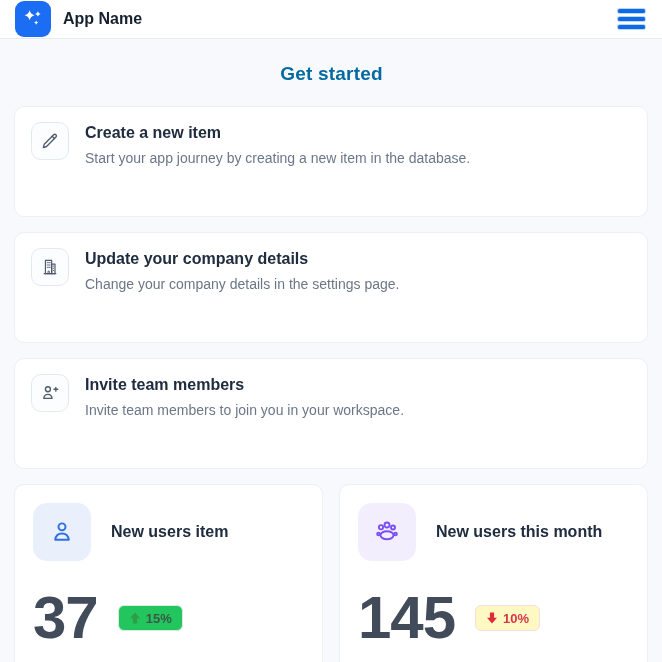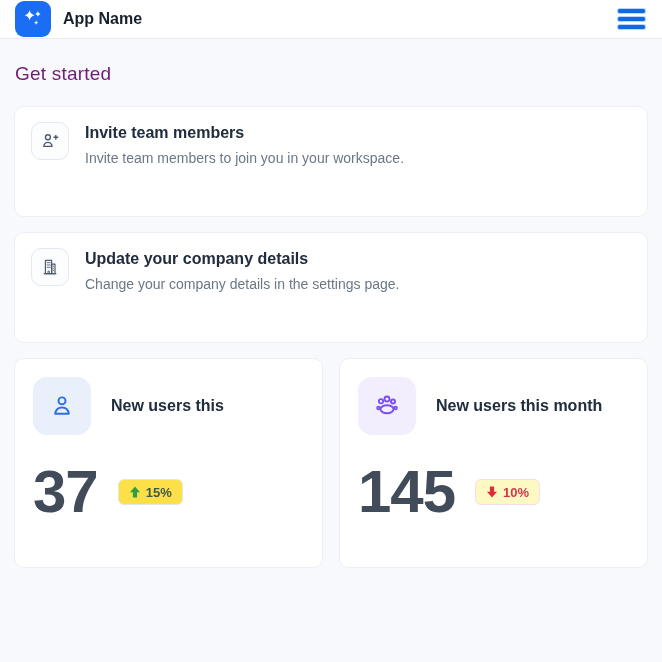--- a/index.html
+++ b/index.html
@@ -43,24 +43,25 @@
     width: 27px; height: 4px;
     border-radius: 1.5px;
     background: #0d6ae4;
     box-shadow: 0 0 0 1px #bcd6f8;
   }
 
   
   .main { padding: 13px 14px 0 14px; }
   .page-heading {
     font-size: 19px;
-    font-weight: 400;
-    color: #701a75;
+    font-weight: 700;
+    color: #0369a1;
     margin: 11px 0 21px 1px;
     letter-spacing: 0.2px;
+    text-align: center;
   }
 
   
   .card {
     background: #ffffff;
     border: 1px solid #eceff4;
     border-radius: 10px;
     height: 111px;
     margin-bottom: 15px;
     padding: 15px 16px;
@@ -130,21 +131,21 @@
   .badge {
     display: inline-flex;
     align-items: center;
     gap: 5px;
     height: 26px;
     padding: 0 10px;
     border-radius: 6px;
     font-size: 13px;
     font-weight: 700;
   }
-  .badge.up   { background: #fde047; color: #3c5a45; border: 1px solid #dcebe0; }
+  .badge.up   { background: #22c55e; color: #3c5a45; border: 1px solid #dcebe0; }
   .badge.down { background: #fef9c3; color: #d63649; border: 1px solid #f6dde1; }
   .badge svg { flex: 0 0 auto; }
 </style>
 </head>
 <body>
 
 <header class="app-header">
   <div class="logo-box">
     <svg width="24" height="24" viewBox="0 0 24 24" fill="#ffffff">
       <path d="M8.6 3.2 Q9.5 7.3 13.6 8.2 Q9.5 9.1 8.6 13.2 Q7.7 9.1 3.6 8.2 Q7.7 7.3 8.6 3.2 Z"></path>
@@ -157,63 +158,75 @@
   <div class="hamburger">
     <span></span>
     <span></span>
     <span></span>
   </div>
 </header>
 
 <div class="main">
   <h1 class="page-heading">Get started</h1>
 
-
   <div class="card">
     <div class="card-icon-box">
       <svg width="20" height="20" viewBox="0 0 24 24" fill="none" stroke="currentColor" stroke-width="1.6" stroke-linecap="round" stroke-linejoin="round">
-        <circle cx="9.5" cy="7.5" r="3"></circle>
-        <path d="M4.5 18.5c.4-3 2.4-4.8 5-4.8s4.6 1.8 5 4.8z"></path>
-        <path d="M16.7 7.5h4.6M19 5.2v4.6"></path>
+        <path d="M4 20l1.1-4.2L16.4 4.6a1.9 1.9 0 0 1 2.7 2.7L7.9 18.6 4 20z"></path>
+        <path d="M14.6 6.4l2.7 2.7"></path>
       </svg>
     </div>
     <div>
-      <div class="card-title">Invite team members</div>
-      <div class="card-desc">Invite team members to join you in your workspace.</div>
+      <div class="card-title">Create a new item</div>
+      <div class="card-desc">Start your app journey by creating a new item in the database.</div>
     </div>
   </div>
 
   <div class="card">
     <div class="card-icon-box">
       <svg width="20" height="20" viewBox="0 0 24 24" fill="none" stroke="currentColor" stroke-width="1.4" stroke-linecap="round" stroke-linejoin="round">
         <path d="M5 20h14"></path>
         <rect x="6.5" y="4" width="7.5" height="16"></rect>
         <rect x="14" y="8.5" width="4" height="11.5"></rect>
         <path d="M8.6 6.8h1.4M10.9 6.8h1.4M8.6 9.6h1.4M10.9 9.6h1.4M8.6 12.4h1.4M10.9 12.4h1.4" stroke-width="1.1"></path>
         <path d="M15.9 11h.4M15.9 13.6h.4M15.9 16.2h.4" stroke-width="1.1"></path>
         <path d="M9.6 20v-3h1.6v3" stroke-width="1.1"></path>
       </svg>
     </div>
     <div>
       <div class="card-title">Update your company details</div>
       <div class="card-desc">Change your company details in the settings page.</div>
     </div>
   </div>
 
+  <div class="card">
+    <div class="card-icon-box">
+      <svg width="20" height="20" viewBox="0 0 24 24" fill="none" stroke="currentColor" stroke-width="1.6" stroke-linecap="round" stroke-linejoin="round">
+        <circle cx="9.5" cy="7.5" r="3"></circle>
+        <path d="M4.5 18.5c.4-3 2.4-4.8 5-4.8s4.6 1.8 5 4.8z"></path>
+        <path d="M16.7 7.5h4.6M19 5.2v4.6"></path>
+      </svg>
+    </div>
+    <div>
+      <div class="card-title">Invite team members</div>
+      <div class="card-desc">Invite team members to join you in your workspace.</div>
+    </div>
+  </div>
+
   <div class="stats-row">
 
     <div class="stat-card">
       <div class="stat-head">
         <div class="stat-icon-box blue">
           <svg width="28" height="28" viewBox="0 0 24 24" fill="none" stroke="currentColor" stroke-width="1.7" stroke-linecap="round" stroke-linejoin="round">
             <circle cx="12" cy="7.6" r="3"></circle>
             <path d="M6.2 18.6c.5-3.5 2.8-5.4 5.8-5.4s5.3 1.9 5.8 5.4z"></path>
           </svg>
         </div>
-        <div class="stat-label">New users this</div>
+        <div class="stat-label">New users item</div>
       </div>
       <div class="stat-value-row">
         <div class="stat-value">37</div>
         <div class="badge up">
           <svg width="12" height="12" viewBox="0 0 12 12" fill="#2e9e44">
             <path d="M6 0.5 L11 6.2 H8.1 V11.5 H3.9 V6.2 H1 Z"></path>
           </svg>
           <span>15%</span>
         </div>
       </div>

